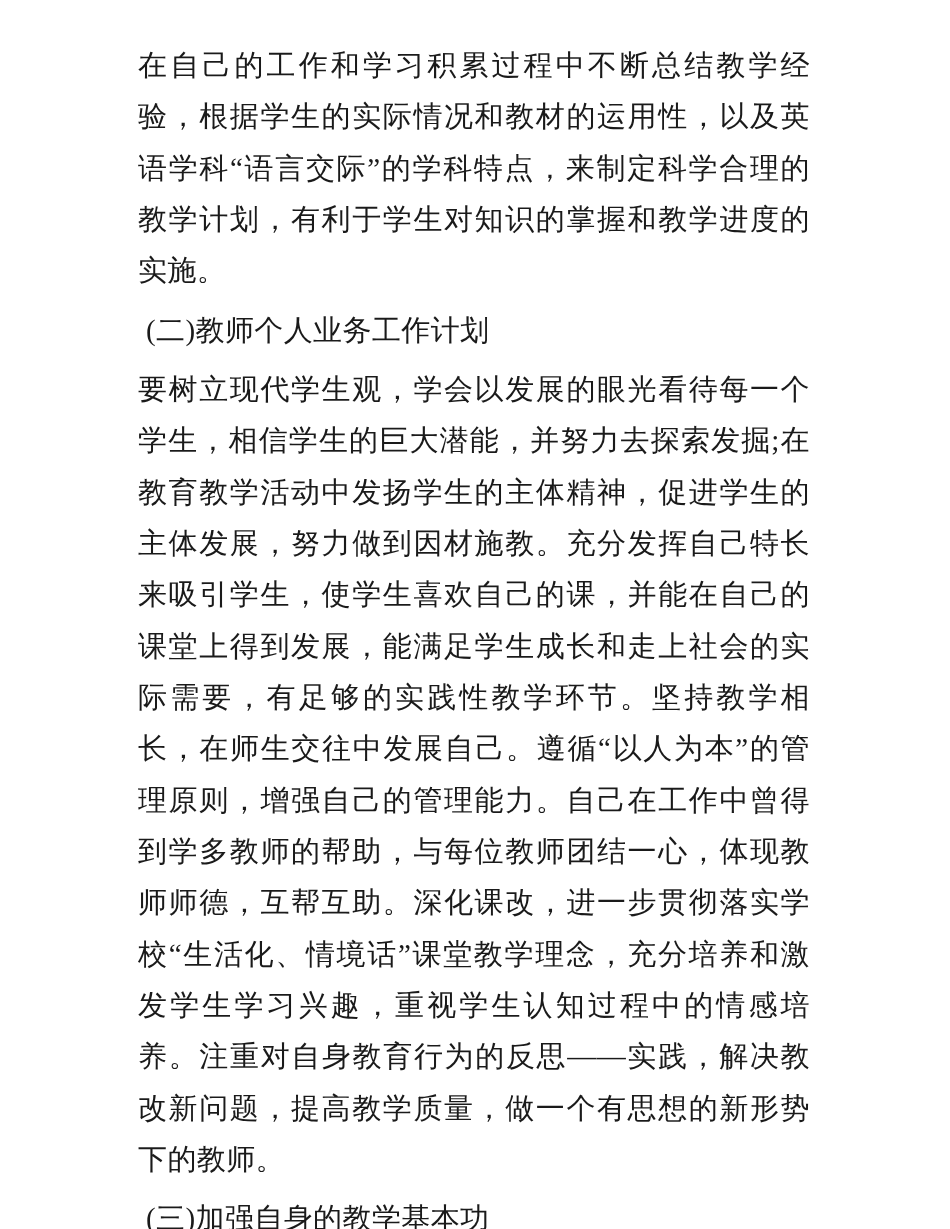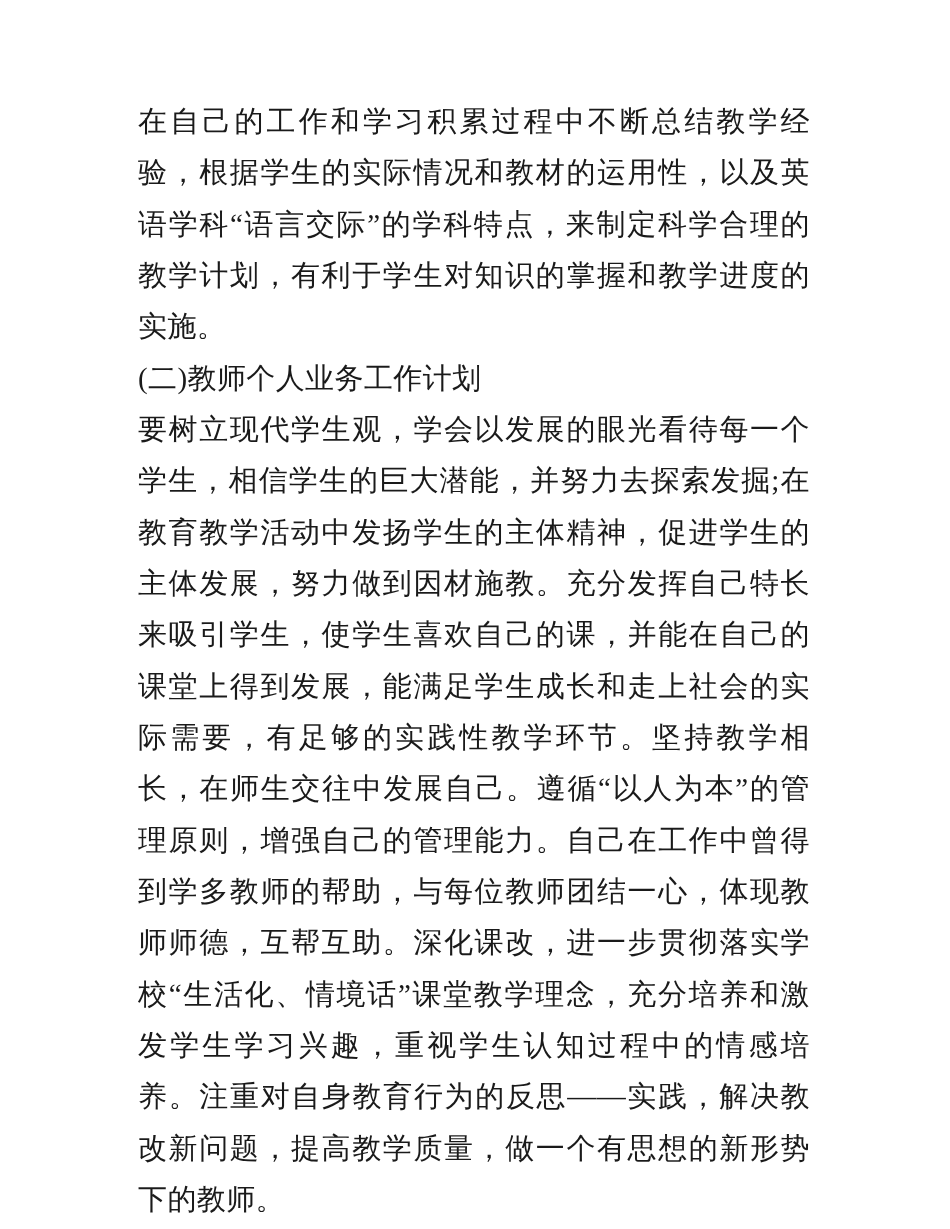--- a/index.html
+++ b/index.html
@@ -12,38 +12,38 @@
     height: 1229px;
     font-family: "Liberation Serif", "DejaVu Serif", serif;
     color: #1a1a1a;
     overflow: hidden;
   }
   .page {
     position: relative;
     width: 950px;
     height: 1229px;
     box-sizing: border-box;
-    padding: 96px 140px 40px 138px;
+    padding: 40px 140px 40px 138px;
     font-family: Liberation Serif, serif;
   }
   .doc-body {
     font-size: 29px;
     line-height: 1.77;
     letter-spacing: 0.4px;
     text-align: justify;
     text-justify: inter-ideograph;
   }
   .para {
     margin: 0;
     text-indent: 0;
     white-space: normal;
     word-break: break-all;
   }
   .heading {
-    margin: 0;
+    margin: 8px;
     font-size: 29px;
     font-weight: normal;
     line-height: 1.77;
     letter-spacing: 0.4px;
   }
 </style>
 </head>
 <body>
 
 <div class="page">

